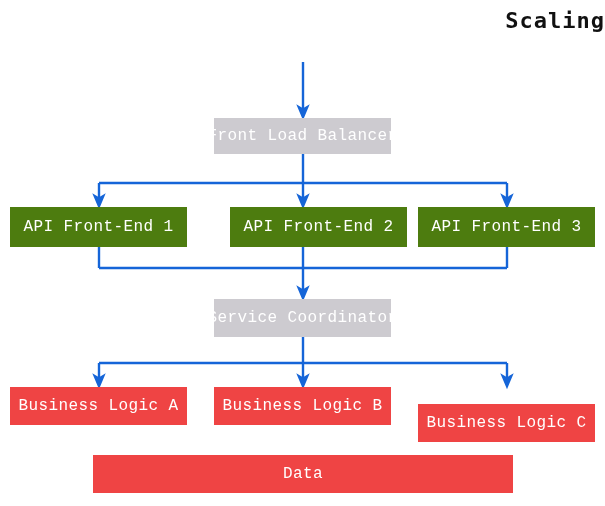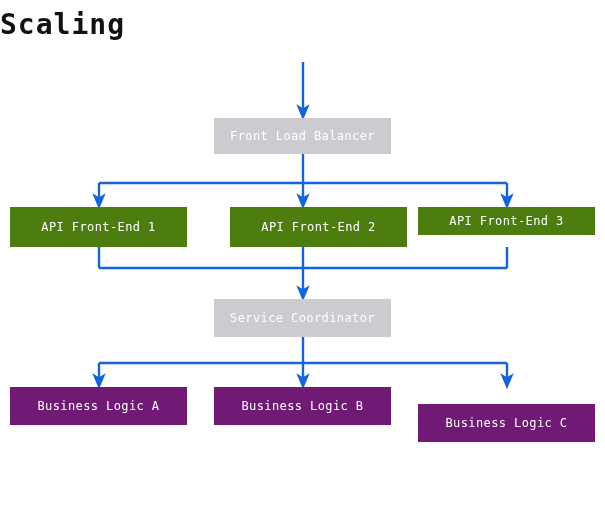--- a/index.html
+++ b/index.html
@@ -27,46 +27,47 @@
     height: 506px;
     pointer-events: none;
   }
   .node {
     position: absolute;
     box-sizing: border-box;
     display: flex;
     align-items: center;
     justify-content: center;
     color: #ffffff;
-    font-size: 12px;
+    font-size: 16px;
     letter-spacing: 0.4px;
     white-space: nowrap;
     user-select: none;
+    font-family: Liberation Mono, monospace;
   }
   .node-gray   { background: #cdcbd0; }
   .node-blue   { background: #4d7c0f; }
-  .node-peach  { background: #701a75; }
+  .node-peach  { background: #ef4444; }
 
   #page-title {
     position: absolute;
     left: 0;
     top: 8px;
     width: 605px;
-    text-align: left;
-    font-size: 28px;
+    text-align: right;
+    font-size: 22px;
     font-weight: bold;
     color: #111111;
     letter-spacing: 1px;
   }
 
   
   #node-front-load-balancer { left: 214px; top: 118px; width: 177px; height: 36px; }
   #node-api-front-end-1     { left: 10px;  top: 207px; width: 177px; height: 40px; }
   #node-api-front-end-2     { left: 214px; top: 207px; width: 177px; height: 40px; margin-left: 16px; }
-  #node-api-front-end-3     { left: 418px; top: 207px; width: 177px; height: 28px; }
+  #node-api-front-end-3     { left: 418px; top: 207px; width: 177px; height: 40px; }
   #node-service-coordinator { left: 214px; top: 299px; width: 177px; height: 38px; }
   #node-business-logic-a    { left: 10px;  top: 387px; width: 177px; height: 38px; }
   #node-business-logic-b    { left: 214px; top: 387px; width: 177px; height: 38px; }
   #node-business-logic-c    { left: 418px; top: 387px; width: 177px; height: 38px; margin-top: 17px; }
   #node-data                { left: 93px;  top: 455px; width: 420px; height: 38px; }
 </style>
 </head>
 <body>
 
 <div id="diagram-root">
@@ -125,14 +126,17 @@
   </div>
 
   <div class="node node-peach" id="node-business-logic-b">
     <span>Business Logic B</span>
   </div>
 
   <div class="node node-peach" id="node-business-logic-c">
     <span>Business Logic C</span>
   </div>
 
+  <div class="node node-peach" id="node-data">
+    <span>Data</span>
+  </div>
 
 </div>
 
 </body></html>

